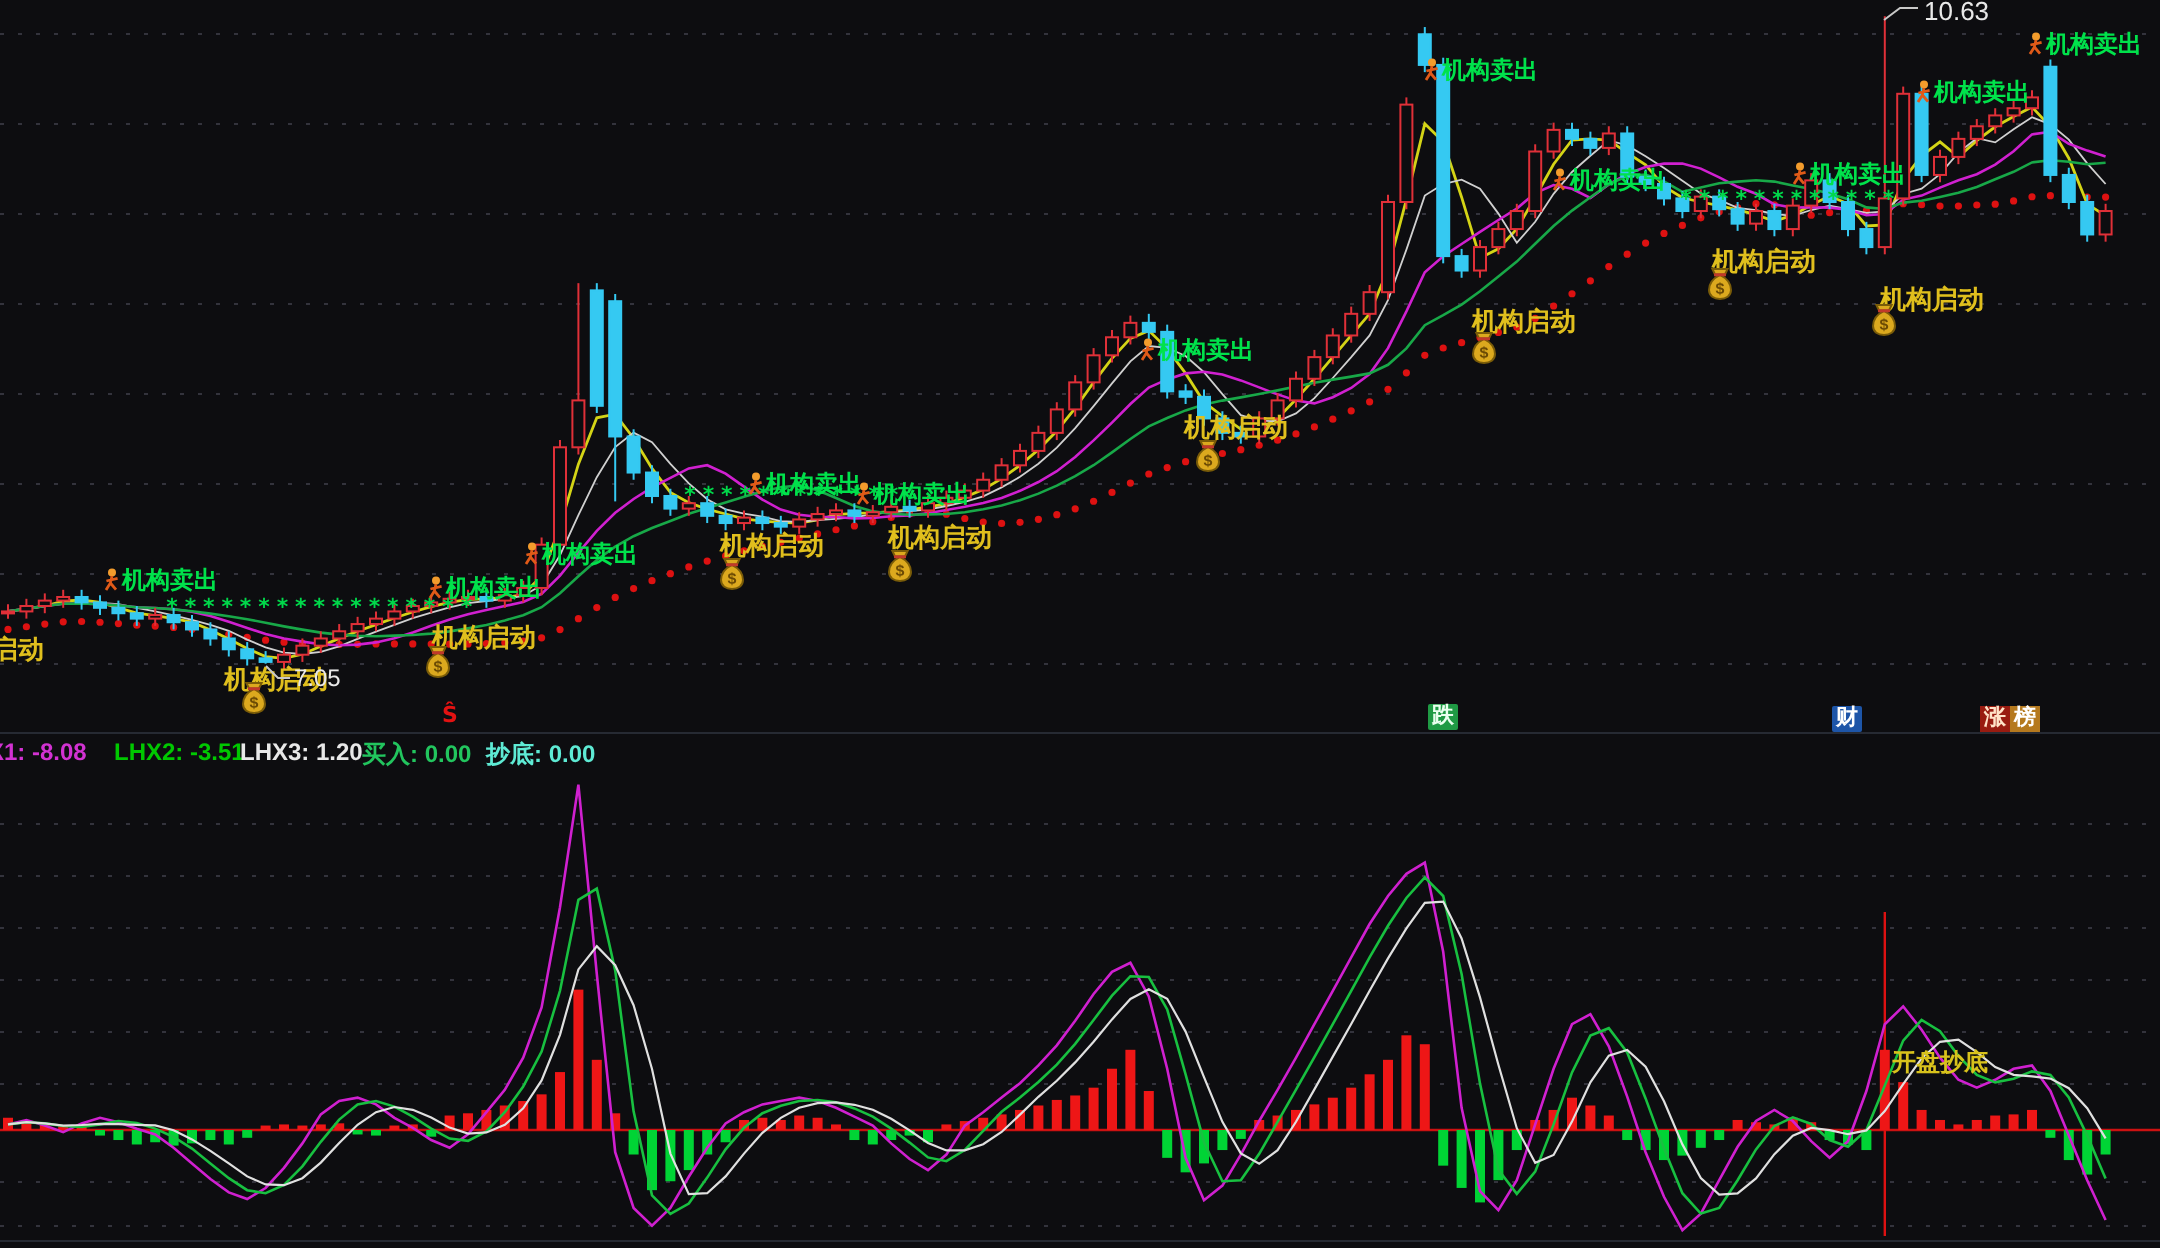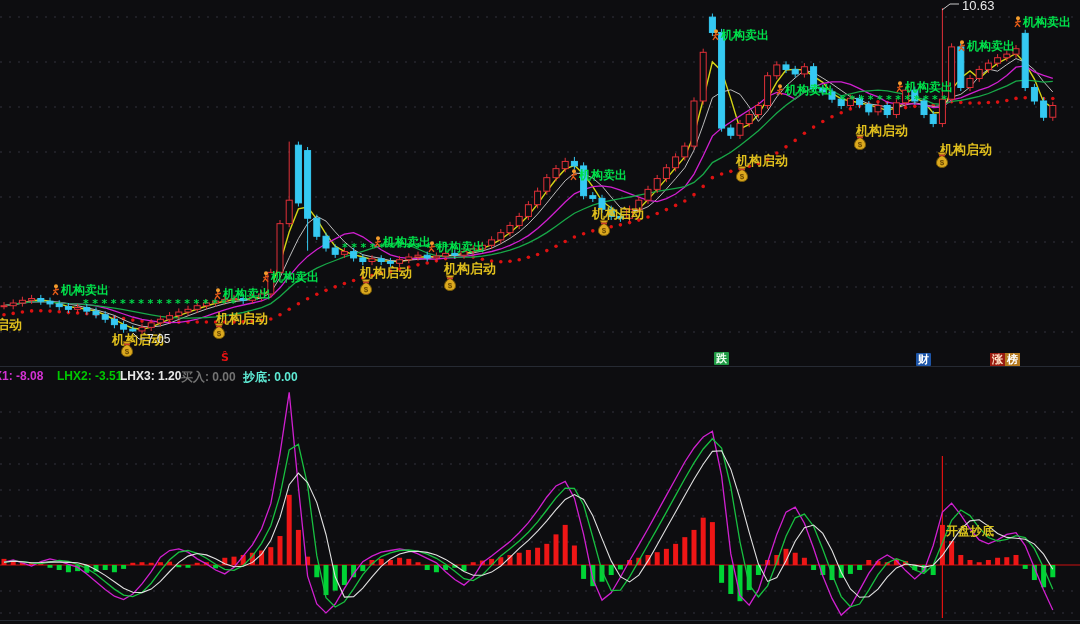--- a/index.html
+++ b/index.html
@@ -14,21 +14,21 @@
   .tag-fall{left:714px;top:352px;background:#1f9a44;color:#eaffef;}
   .tag-fin{left:916px;top:353px;background:#1d55a8;color:#ffffff;}
   .tag-rise{left:943px;top:353px;padding:0;background:transparent;margin-left:47px;}
   .tag-rise .p1{background:#991b10;color:#ffe3c8;padding:0 2px;display:inline-block;}
   .tag-rise .p2{background:#b5791e;color:#fff;padding:0 2px;display:inline-block;}
   .sell-s{position:absolute;left:221px;top:351px;color:#e31212;font:bold 11px "DejaVu Sans",sans-serif;}
   .ind-header{position:absolute;left:0;top:366px;width:1080px;height:18px;background:#0d0d10;
               border-top:1px solid #262a33;}
   .ind-header span{position:absolute;top:2px;font:bold 12px "Liberation Sans",sans-serif;white-space:nowrap;}
   .h1{left:-22px;color:#d232d2;} .h2{left:57px;color:#00c800;} .h3{left:120px;color:#e8e8e8;}
-  .h4{left:181px;color:#737373;} .h5{left:243px;color:#5eead4;}
+  .h4{left:181px;color:#22c55e;} .h5{left:243px;color:#5eead4;}
 </style>
 </head>
 <body>
 
 <div class="screen">
 
   <svg id="main-svg" width="1080" height="366" viewBox="0 0 1080 366">
       <line x1="0" y1="17" x2="1080" y2="17" stroke="#33333c" stroke-width="1" stroke-dasharray="2 7"></line>
       <line x1="0" y1="62" x2="1080" y2="62" stroke="#33333c" stroke-width="1" stroke-dasharray="2 7"></line>
       <line x1="0" y1="107" x2="1080" y2="107" stroke="#33333c" stroke-width="1" stroke-dasharray="2 7"></line>

